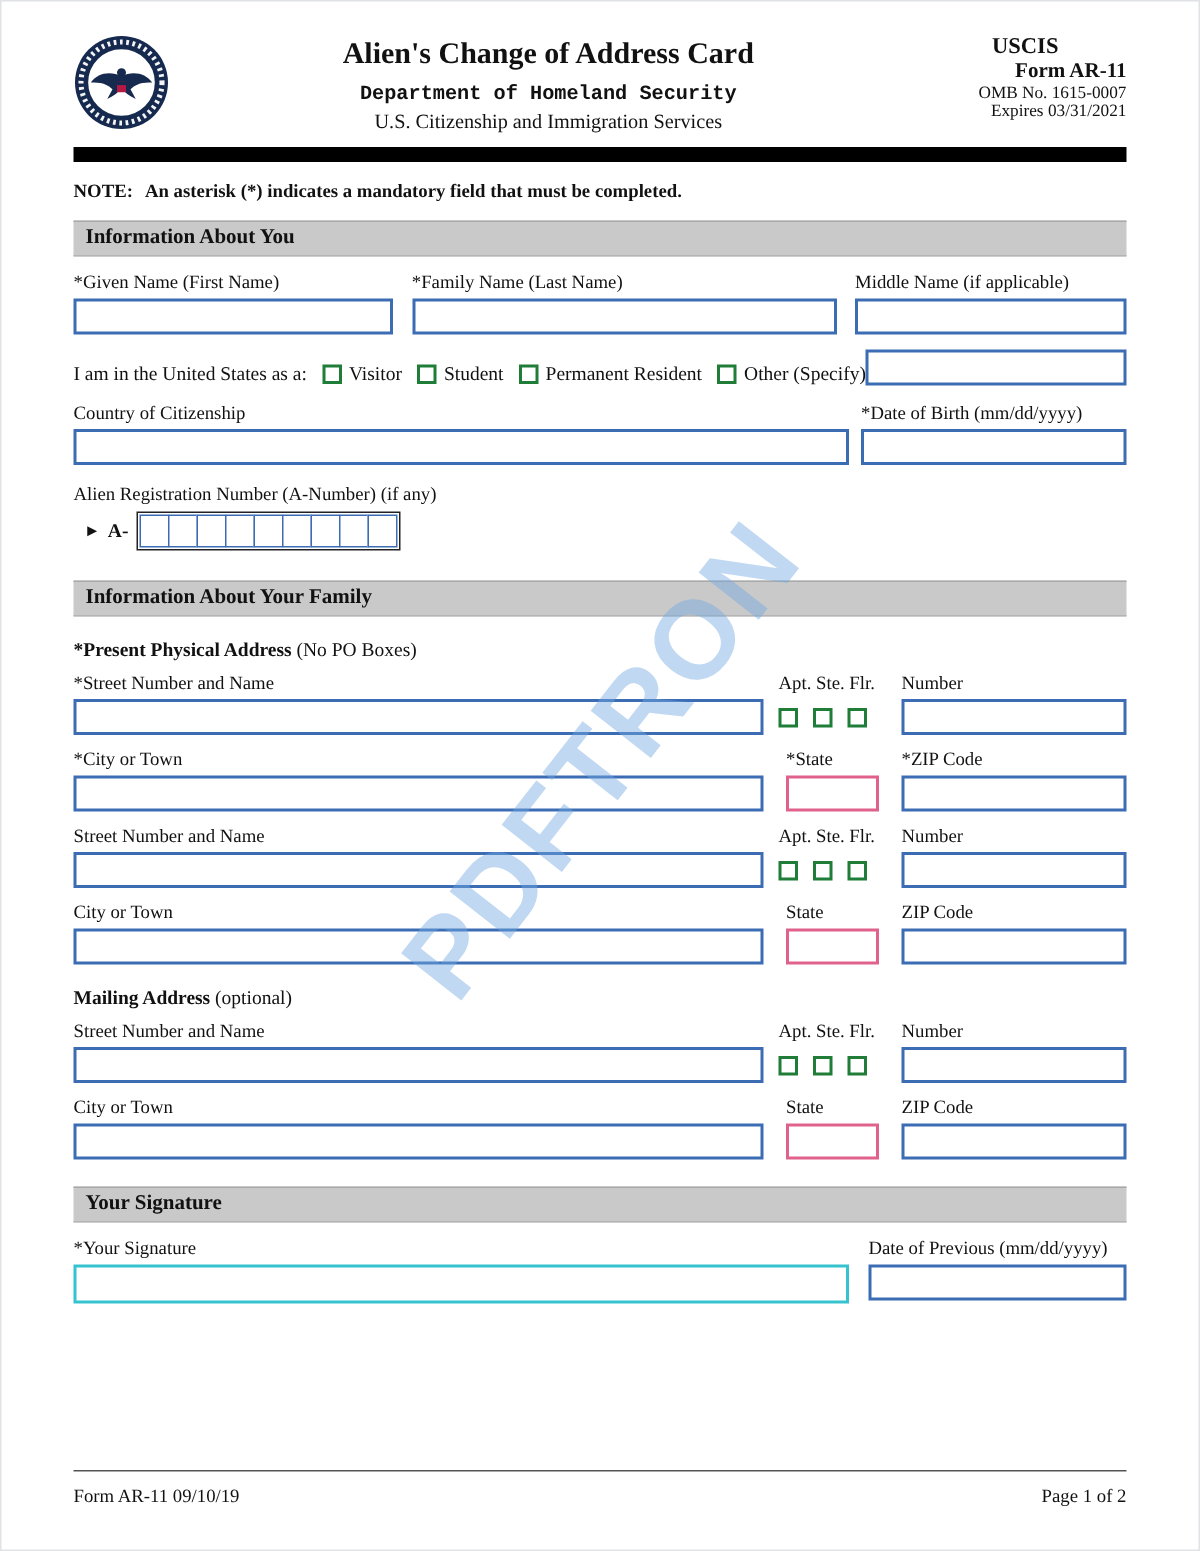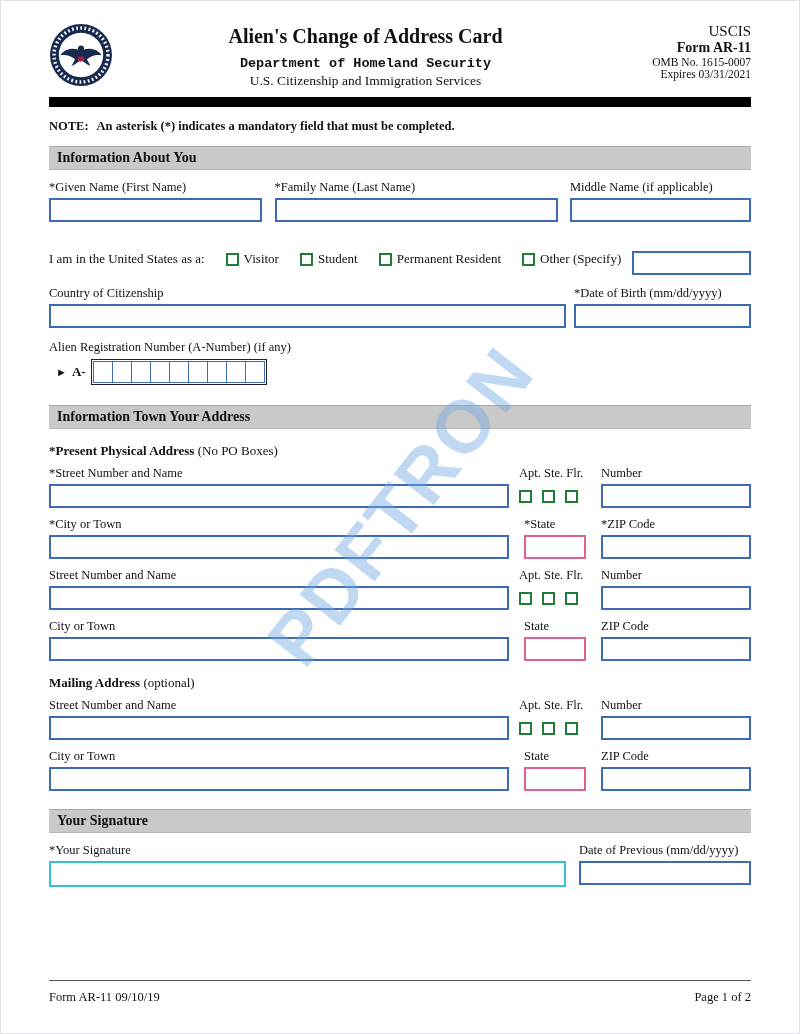--- a/index.html
+++ b/index.html
@@ -12,21 +12,21 @@
   .content { position:relative; padding:20px 48px 0 48px; z-index:1; }
 
   
   .hdr { display:flex; align-items:flex-start; }
   .seal { flex:0 0 66px; margin-top:2px; }
   .hdr-center { flex:1; text-align:center; padding-top:4px; }
   .hdr-title { font-size:20px; font-weight:bold; margin-bottom:8px; }
   .hdr-dept { font-size:13.5px; font-weight:bold;font-family:Liberation Mono, monospace; }
   .hdr-agency { font-size:13.5px; margin-top:2px; }
   .hdr-right { flex:0 0 135px; text-align:right; padding-top:2px; }
-  .hdr-uscis { font-size:15px; font-weight:normal; }
+  .hdr-uscis { font-size:15px; font-weight:bold;text-align:center; }
   .hdr-form { font-size:14px; font-weight:bold; }
   .hdr-omb, .hdr-exp { font-size:11.5px; }
   .black-bar { height:10px; background:#000; margin-top:6px; }
 
   .note-line { margin-top:12px; font-size:12.5px; font-weight:bold; }
   .note-line .sp { display:inline-block; width:8px; }
 
   .sec-bar {
     margin-top:12px; background:#c9c9c9; border-top:1px solid #a9a9a9;
     border-bottom:1px solid #b5b5b5; padding:3px 8px;
@@ -44,21 +44,21 @@
   input.box.pink { border-color:#e0618b; }
   input.box.cyan { border-color:#35c4cf; height:26px; }
 
   .c-family{width:283px}.c-given{width:213px}.c-middle{width:181px}
   .c-street{width:460px}.c-apt{width:72px}.c-number{width:150px}
   .c-city{width:460px}.c-state{width:62px}.c-zip{width:150px}
   .c-citizen{width:517px}.c-dob{width:177px}
   .c-sig{width:517px}.c-sigdate{width:172px}
 
   .names-row { margin-top:10px; }
-  .status-row { margin-top:29px; display:flex; align-items:flex-start; gap:11px; font-size:13px; }
+  .status-row { margin-top:10px; display:flex; align-items:flex-end; font-size:13px; }
   .opt { display:flex; align-items:center; gap:5px; white-space:nowrap;padding-left:10px; }
   .chk { width:13px; height:13px; border:2px solid #1f7d38; background:#fff; display:inline-block; cursor:pointer; }
   .status-row input.box { flex:1; }
 
   .citizen-row { margin-top:11px; }
 
   .anum-label { margin-top:12px; font-size:12.5px; }
   .anum-row { margin-top:4px; margin-left:7px; display:flex; align-items:center; gap:5px; }
   .anum-arrow { font-size:11px; }
   .anum-prefix { font-size:13px; font-weight:bold; }
@@ -182,21 +182,21 @@
         <span class="anum-cell"></span>
         <span class="anum-cell"></span>
         <span class="anum-cell"></span>
         <span class="anum-cell"></span>
         <span class="anum-cell"></span>
         <span class="anum-cell"></span>
         <span class="anum-cell"></span>
       </span>
     </div>
 
-    <div class="sec-bar" style="margin-top:20px">Information Town Your Address</div>
+    <div class="sec-bar" style="margin-top:20px">Information About Your Family</div>
 
     <div>
       <div class="addr-heading">
         <span class="bold">*Present Physical Address</span>
         <span>(No PO Boxes)</span>
       </div>
       <div class="row field-row">
         <div class="col c-street">
           <label>*Street Number and Name</label>
           <input class="box" type="text" style="">

